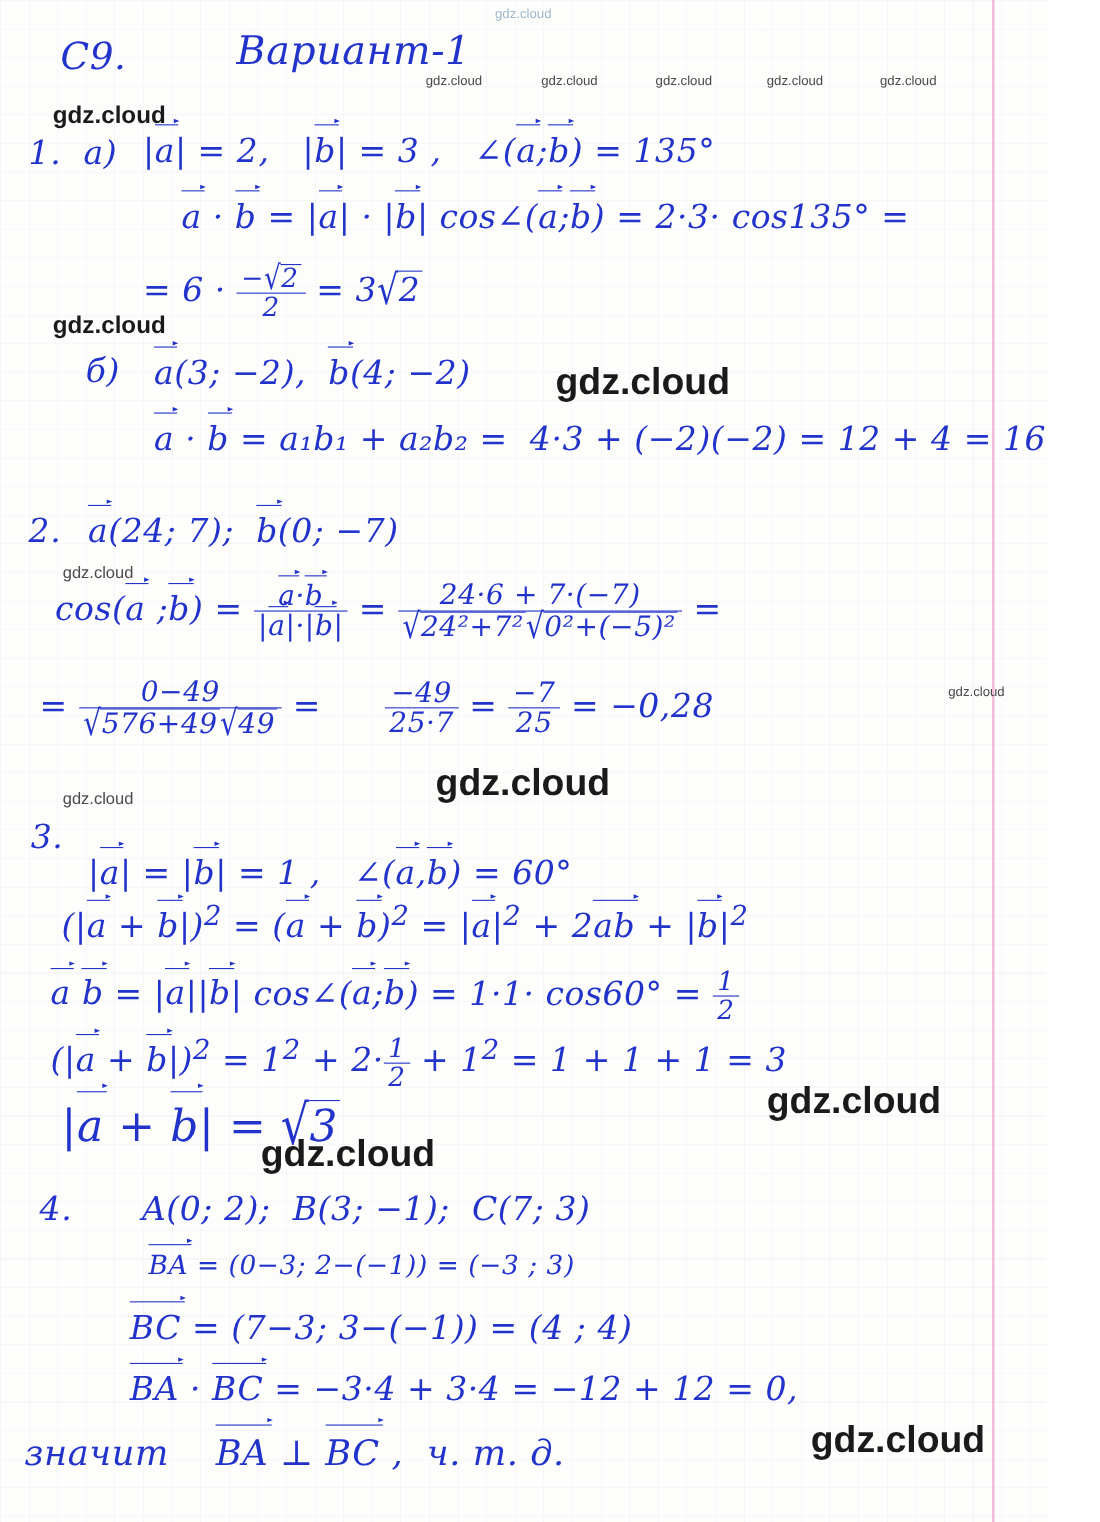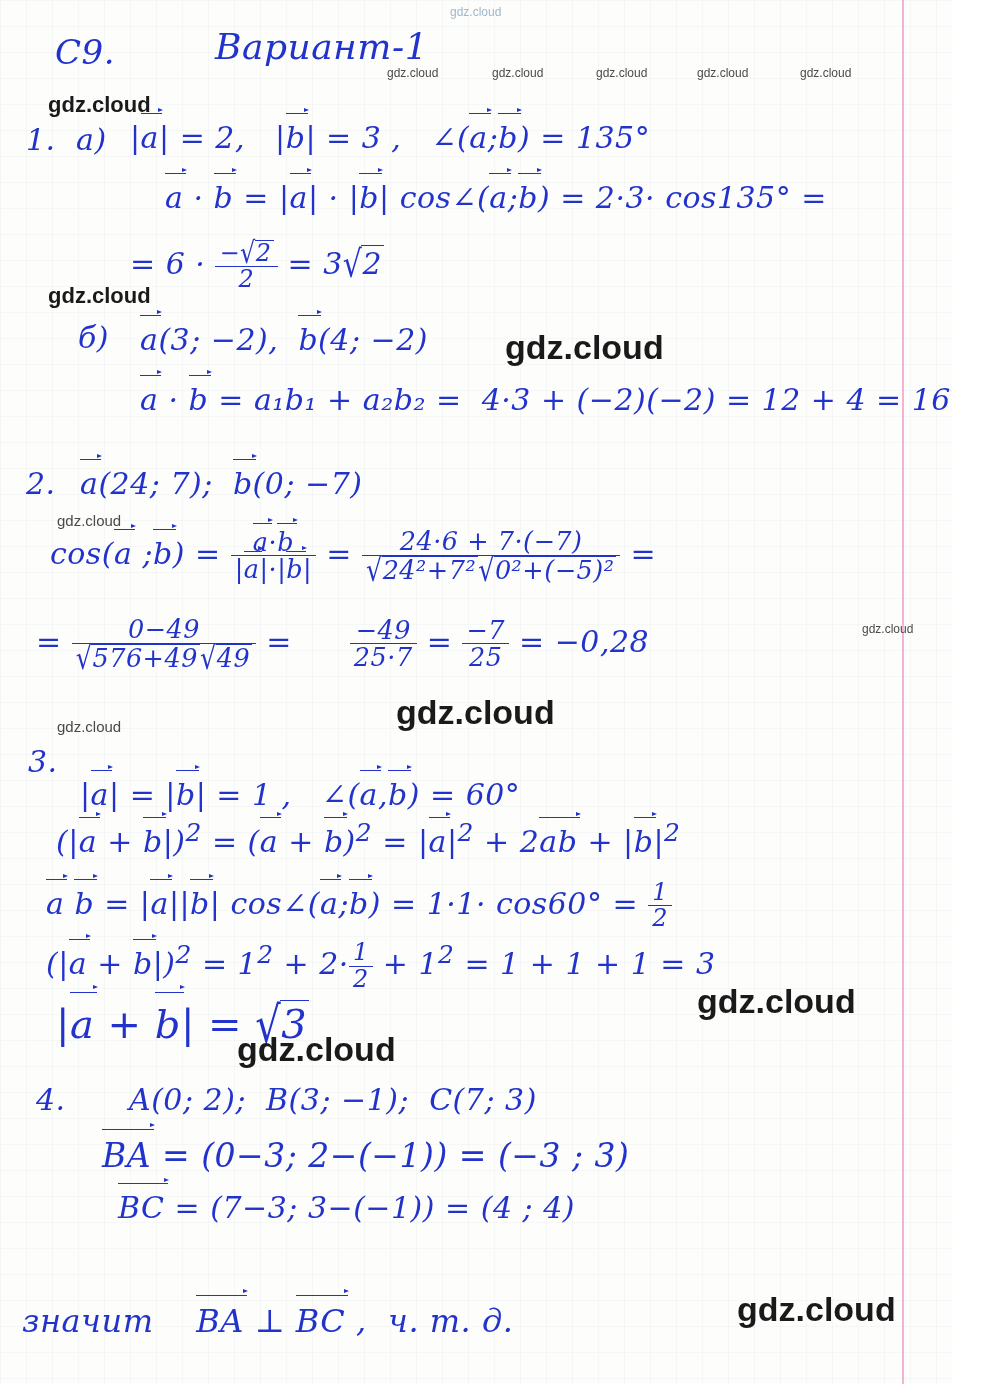--- a/index.html
+++ b/index.html
@@ -185,28 +185,31 @@
 
   <div class="hw" style="left:56px; top:1000px; font-size:40px;">
     |<span class="vec">a</span> + <span class="vec">b</span>| = <span class="radsym">√</span><span class="rad">3</span>
   </div>
 
   <div class="hw" style="left:36px; top:1082px; font-size:30px;">4.</div>
   <div class="hw" style="left:112px; top:1082px; font-size:30px;margin-left:17px;">
     A(0; 2);&nbsp; B(3; −1);&nbsp; C(7; 3)
   </div>
 
-  <div class="hw" style="left:102px; top:1136px; font-size:33px;">
+  <div class="hw" style="left:135px; top:1136px; font-size:24px;">
     <span class="vec">BA</span> = (0−3; 2−(−1)) = (−3 ; 3)
   </div>
 
   <div class="hw" style="left:118px; top:1190px; font-size:30px;">
     <span class="vec">BC</span> = (7−3; 3−(−1)) = (4 ; 4)
   </div>
 
+  <div class="hw" style="left:118px; top:1246px; font-size:30px;">
+    <span class="vec">BA</span> · <span class="vec">BC</span> = −3·4 + 3·4 = −12 + 12 = 0,
+  </div>
 
   <div class="hw" style="left:22px; top:1302px; font-size:32px;">
     значит&nbsp;&nbsp;&nbsp; <span class="vec">BA</span> ⊥ <span class="vec">BC</span> ,&nbsp; ч. т. д.
   </div>
 
   <div class="wm" style="left:48px; top:92px; font-size:22px;">gdz.cloud</div>
   <div class="wm" style="left:48px; top:283px; font-size:22px;">gdz.cloud</div>
   <div class="wm" style="left:505px; top:328px; font-size:34px;">gdz.cloud</div>
   <div class="wm" style="left:396px; top:693px; font-size:34px;">gdz.cloud</div>
   <div class="wm" style="left:697px; top:982px; font-size:34px;">gdz.cloud</div>

